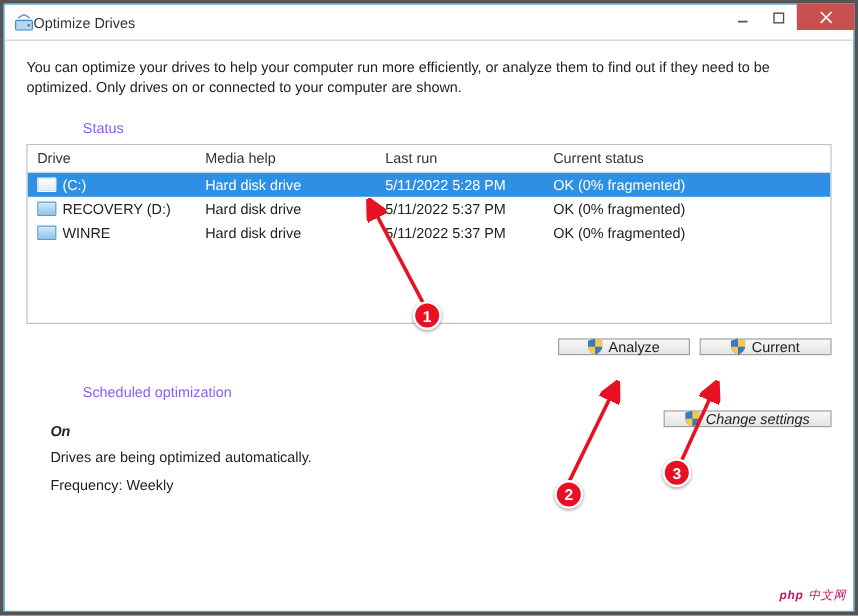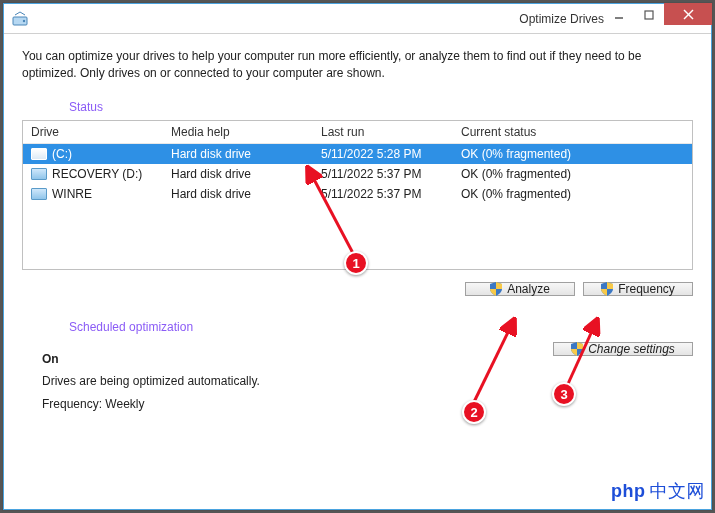--- a/index.html
+++ b/index.html
@@ -6,21 +6,21 @@
   body { margin: 0; background: #555; width: 715px; height: 513px; position: relative; }
   .window {
     position: absolute; top: 3px; left: 3px; width: 709px; height: 507px;
     background: #fff; border: 1px solid #4aa3df; box-shadow: 0 0 0 1px rgba(0,0,0,0.05);
   }
   .titlebar {
     height: 30px; background: #fff; border-bottom: 1px solid #d0d0d0;
     display: flex; align-items: center; position: relative;
   }
   .title-icon { margin-left: 8px; width: 16px; height: 16px; }
-  .title-text { flex: 1; text-align: right; font-size: 12px; color: #333; }
+  .title-text { flex: 1; text-align: left; font-size: 12px; color: #333; }
   .win-controls { display: flex; height: 100%; }
   .win-btn { width: 30px; height: 22px; display: flex; align-items: center; justify-content: center; font-size: 11px; color: #555; }
   .win-btn.close { background: #c75050; color: #fff; width: 48px; margin-right: -1px; margin-top: -1px; height: 22px; }
   .win-btn.close svg { stroke: #fff; }
   .content { padding: 14px 18px 10px 18px; font-size: 12px; color: #222; }
   .desc { line-height: 1.4; margin-bottom: 18px; }
   .section-label { color: #8b5cf6; font-size: 12px; margin-bottom: 6px; margin-left: 47px; }
   .drive-box {
     border: 1px solid #c0c0c0; height: 150px; background: #fff; overflow: hidden;
   }
@@ -41,32 +41,32 @@
   .drive-icon.selected { background: linear-gradient(#fff,#dceaf6); border-color: #fff; }
   .btn-row { display: flex; justify-content: flex-end; gap: 8px; margin-top: 12px; position: relative; }
   .win-button {
     min-width: 110px; height: 14px; background: linear-gradient(#f7f7f7,#e4e4e4);
     border: 1px solid #a0a0a0; font-size: 12px; display: flex; align-items: center;
     justify-content: center; gap: 5px; cursor: default;
   }
   .shield { width: 12px; height: 14px; }
   .sched-section { margin-top: 24px; position: relative; }
   .sched-body { padding: 8px 0 0 20px; font-size: 12px; line-height: 1.9; }
-  .sched-body .on { font-weight: bold; }
+  .sched-body .on { font-weight: bold; font-style: italic; }
   .change-btn-wrap { position: absolute; right: 0; top: 22px; font-style: italic; }
   .footer { position: absolute; bottom: 12px; right: 18px; }
   .badge {
     position: absolute; width: 24px; height: 24px; background: #e81123; border: 2px solid #fff;
     border-radius: 50%; color: #fff; display: flex; align-items: center; justify-content: center;
     font-size: 13px; font-weight: bold; box-shadow: 0 1px 3px rgba(0,0,0,0.4);
   }
   .arrow { position: absolute; stroke: #e81123; fill: #e81123; }
   .watermark {
-    position: absolute; right: 6px; bottom: 6px; font-size: 18px; color: #1d4ed8;
-    letter-spacing: 0.5px; pointer-events: none;
+    position: absolute; right: 6px; bottom: 6px; font-size: 10px; color: #be185d;
+    font-style: italic; letter-spacing: 0.5px; pointer-events: none;
     display: flex; align-items: center; gap: 4px;
   }
   .watermark .php { font-weight: bold; }
 </style>
 </head>
 <body>
 
 <div class="window">
 
   <div class="titlebar">
@@ -148,21 +148,21 @@
             <path d="M6 7 L6 14 C6 14 0 11 0 7 Z" fill="#f7c948"></path>
           </svg>
         <span>Analyze</span>
       </div>
       <div class="win-button">
         <svg class="shield" viewBox="0 0 12 14">
             <path d="M6 0 L12 2 V7 C12 11 6 14 6 14 C6 14 0 11 0 7 V2 Z" fill="#3b78c4"></path>
             <path d="M6 0 L12 2 V7 L6 7 Z" fill="#f7c948"></path>
             <path d="M6 7 L6 14 C6 14 0 11 0 7 Z" fill="#f7c948"></path>
           </svg>
-        <span>Frequency</span>
+        <span>Current</span>
       </div>
     </div>
 
     <div class="sched-section">
       <div class="section-label">Scheduled optimization</div>
       <div class="sched-body">
         <div class="on">On</div>
         <div>Drives are being optimized automatically.</div>
         <div>Frequency: Weekly</div>
       </div>

